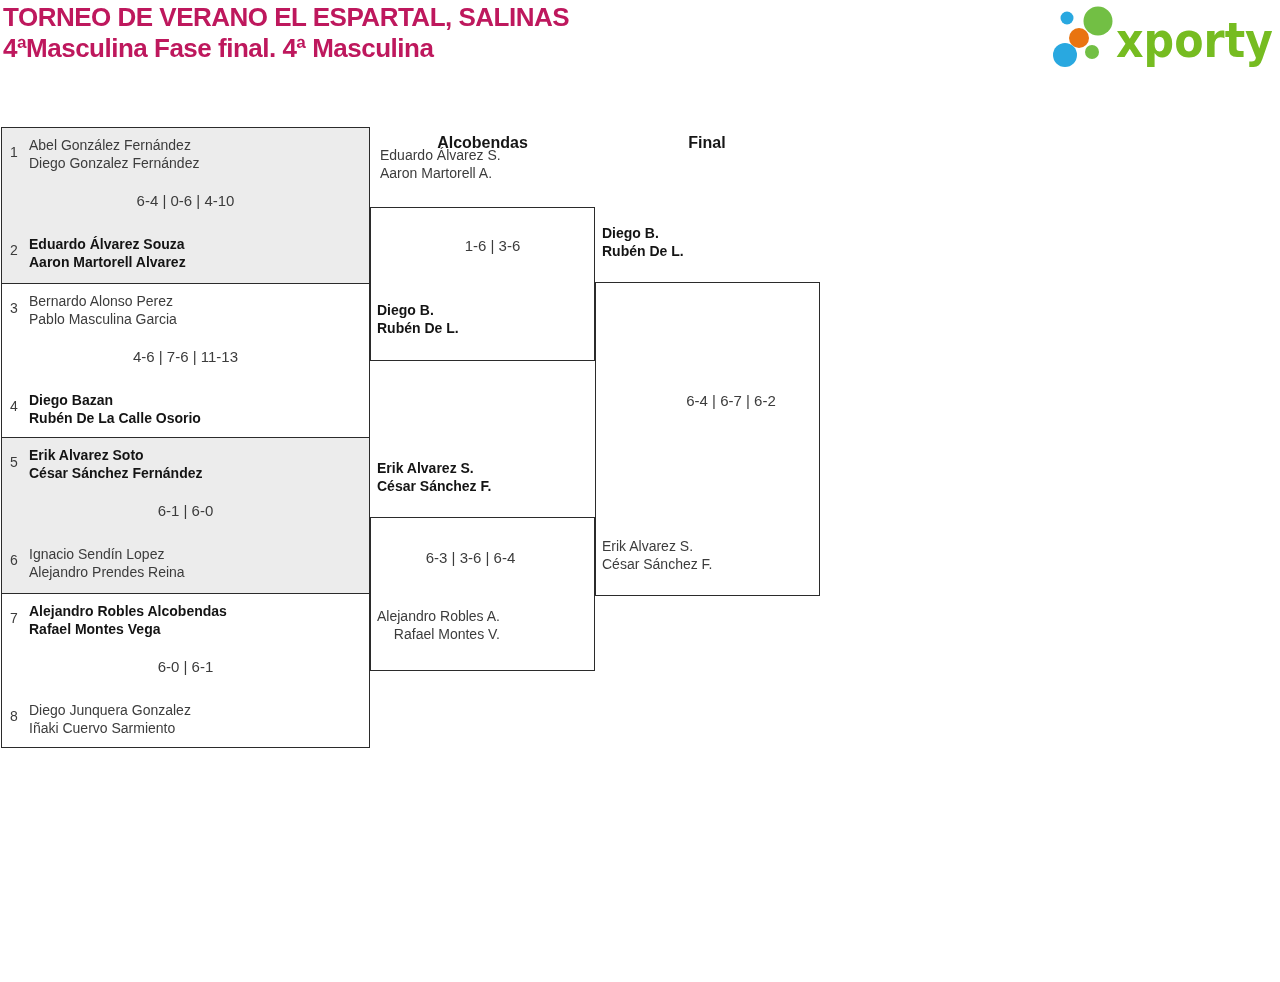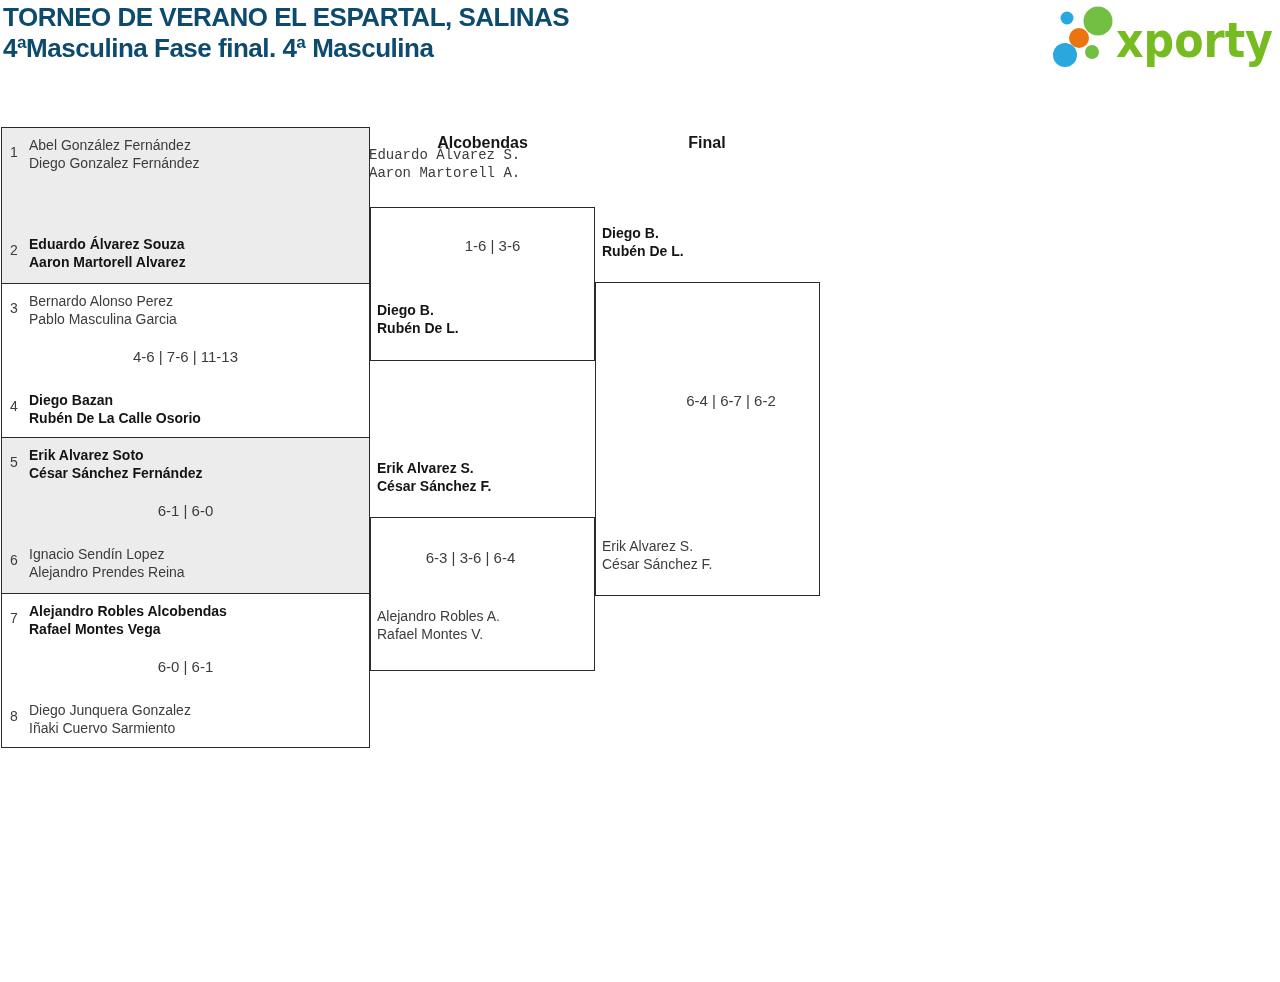--- a/index.html
+++ b/index.html
@@ -4,21 +4,21 @@
 <style>
   html, body { margin:0; padding:0; background:#fff; }
   .page {
     position:relative; width:1280px; height:982px; background:#ffffff;
     font-family:"Liberation Sans", sans-serif; overflow:hidden;
   }
   
   .title {
     position:absolute; left:3px; top:2px;
     font-size:26px; font-weight:bold; line-height:31px;
-    color:#0c4a6e; letter-spacing:-0.5px;
+    color:#be185d; letter-spacing:-0.5px;
   }
   .logo { position:absolute; left:1048px; top:2px; width:230px; height:72px; }
   
   .col-header {
     position:absolute; top:96px; font-size:16px; font-weight:bold;
     color:#161616; text-align:center; line-height:20px;margin-top:37px;
   }
   .ch-qf { left:0; width:370px; }
   .ch-sf { left:370px; width:225px; }
   .ch-f  { left:595px; width:224px; }
@@ -42,26 +42,26 @@
   .team { font-size:14px; line-height:18px; color:#3c3c3c; }
   .team.winner { font-weight:bold; color:#141414; }
   .score { font-size:15px; line-height:18px; color:#3c3c3c; }
   .seed { position:absolute; left:8px; font-size:14px; color:#3c3c3c; }
   .qf .s-top { top:16px; }
   .qf .s-bot { top:114px; }
   .qf .t-top { position:absolute; left:27px; top:8px; }
   .qf .t-bot { position:absolute; left:27px; top:107px; }
   .qf .score { position:absolute; left:0; width:100%; top:64px; text-align:center; }
   .abs { position:absolute; }
-  .sf1-t1    { left:369px; top:146px;font-family:Liberation Mono, monospace; }
+  .sf1-t1    { left:380px; top:146px; }
   .sf1-score { left:370px; top:237px; width:245px; text-align:center; }
   .sf1-t2    { left:377px; top:301px; }
   .sf2-t1    { left:377px; top:459px; }
   .sf2-score { left:370px; top:549px; width:201px; text-align:center; }
-  .sf2-t2    { left:377px; top:607px; }
+  .sf2-t2    { left:377px; top:607px;text-align:right; }
   .f-t1      { left:602px; top:224px; }
   .f-score   { left:595px; top:392px; width:224px; text-align:center;padding-left:24px; }
   .f-t2      { left:602px; top:537px; }
 </style>
 </head>
 <body>
 
 <div class="page">
 
   <div class="title">
@@ -85,20 +85,21 @@
   <div class="col-header ch-f">Final</div>
 
   <div>
 
     <div class="qf qf1">
       <div class="seed s-top">1</div>
       <div class="team t-top">
         <div>Abel González Fernández</div>
         <div>Diego Gonzalez Fernández</div>
       </div>
+      <div class="score">6-4 | 0-6 | 4-10</div>
       <div class="seed s-bot">2</div>
       <div class="team t-bot winner">
         <div>Eduardo Álvarez Souza</div>
         <div>Aaron Martorell Alvarez</div>
       </div>
     </div>
 
     <div class="qf qf2">
       <div class="seed s-top">3</div>
       <div class="team t-top">

